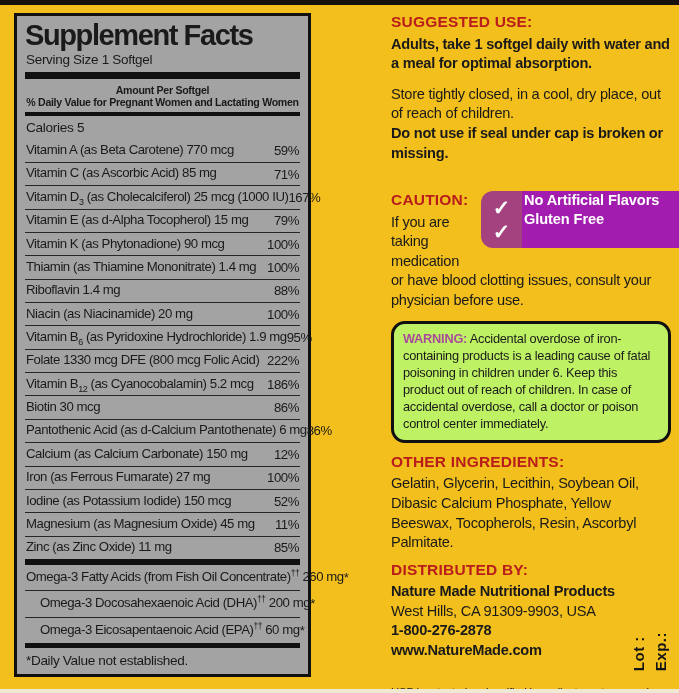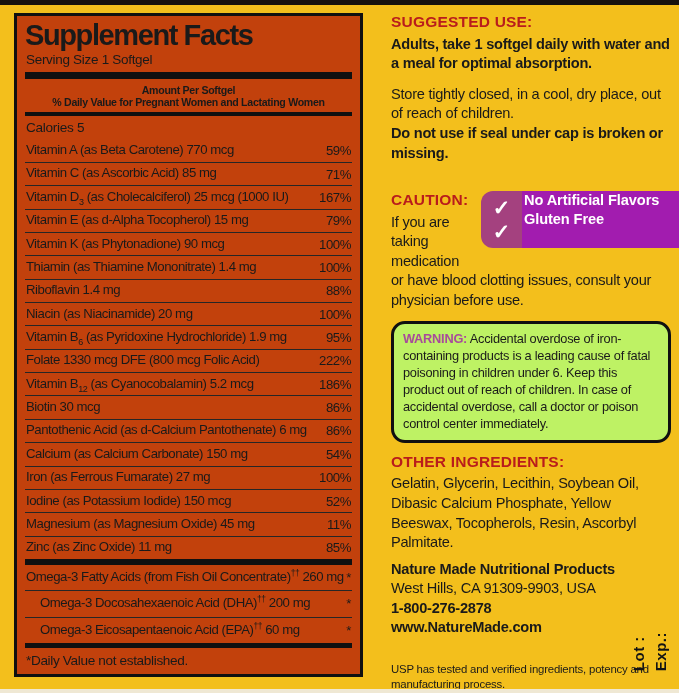--- a/index.html
+++ b/index.html
@@ -7,22 +7,22 @@
   body { font-family:"Liberation Sans", sans-serif; background:#888; }
   .stage {
     position:relative; width:679px; height:693px;
     background:#F3BF1C; overflow:hidden; color:#1a1a1a;
   }
   .topstrip { position:absolute; top:0; left:0; width:679px; height:5px; background:#17120e; }
   .bottomstrip { position:absolute; bottom:0; left:0; width:679px; height:4px; background:#efe8d4; }
 
   
   .sf-panel {
-    position:absolute; left:14px; top:13px; width:349px; height:664px;
-    background:#c2410c; border:3px solid #101010;
+    position:absolute; left:14px; top:13px; width:297px; height:664px;
+    background:#a3a3a3; border:3px solid #101010;
     padding:3px 8px 4px 8px; display:flex; flex-direction:column;
   }
   .sf-title { font-size:29px; font-weight:bold; letter-spacing:-1.4px; line-height:1.12; white-space:nowrap; }
   .sf-serving { font-size:13.5px; letter-spacing:-0.3px; margin:1px 0 5px 1px; }
   .bar7 { height:7px; background:#101010; flex:none; }
   .bar6 { height:6px; background:#101010; flex:none; }
   .bar5 { height:5px; background:#101010; flex:none; }
   .sf-colheader {
     display:flex; justify-content:space-between; align-items:center;
     font-weight:bold; font-size:10.6px; letter-spacing:-0.3px;
@@ -159,21 +159,21 @@
       <span class="sf-dv">86%</span>
     </div>
 
     <div class="sf-row">
       <span class="sf-name"><span class="pre">Pantothenic Acid (as d-Calcium Pantothenate) 6 mg</span><sub class="sub"></sub><sup class="sup"></sup><span class="post"></span></span>
       <span class="sf-dv">86%</span>
     </div>
 
     <div class="sf-row">
       <span class="sf-name"><span class="pre">Calcium (as Calcium Carbonate) 150 mg</span><sub class="sub"></sub><sup class="sup"></sup><span class="post"></span></span>
-      <span class="sf-dv">54%</span>
+      <span class="sf-dv">12%</span>
     </div>
 
     <div class="sf-row">
       <span class="sf-name"><span class="pre">Iron (as Ferrous Fumarate) 27 mg</span><sub class="sub"></sub><sup class="sup"></sup><span class="post"></span></span>
       <span class="sf-dv">100%</span>
     </div>
 
     <div class="sf-row">
       <span class="sf-name"><span class="pre">Iodine (as Potassium Iodide) 150 mcg</span><sub class="sub"></sub><sup class="sup"></sup><span class="post"></span></span>
       <span class="sf-dv">52%</span>
@@ -237,20 +237,21 @@
     <div class="warnbox">
       <span class="warn-h">WARNING:</span><span> Accidental overdose of iron-containing products is a leading cause of fatal poisoning in children under 6. Keep this product out of reach of children. In case of accidental overdose, call a doctor or poison control center immediately.</span>
     </div>
 
     <div>
       <p class="pink-h">OTHER INGREDIENTS:</p>
       <p class="med-p gap-b" style="margin-bottom:7px">Gelatin, Glycerin, Lecithin, Soybean Oil, Dibasic Calcium Phosphate, Yellow Beeswax, Tocopherols, Resin, Ascorbyl Palmitate.</p>
     </div>
 
     <div>
+      <p class="pink-h">DISTRIBUTED BY:</p>
       <p class="dist-line b">Nature Made Nutritional Products</p>
       <p class="dist-line">West Hills, CA 91309-9903, USA</p>
       <p class="dist-line b">1-800-276-2878</p>
       <p class="dist-line b">www.NatureMade.com</p>
     </div>
 
     <div class="usp">
       <p>USP has tested and verified ingredients, potency and manufacturing process.</p>
 
     </div>

